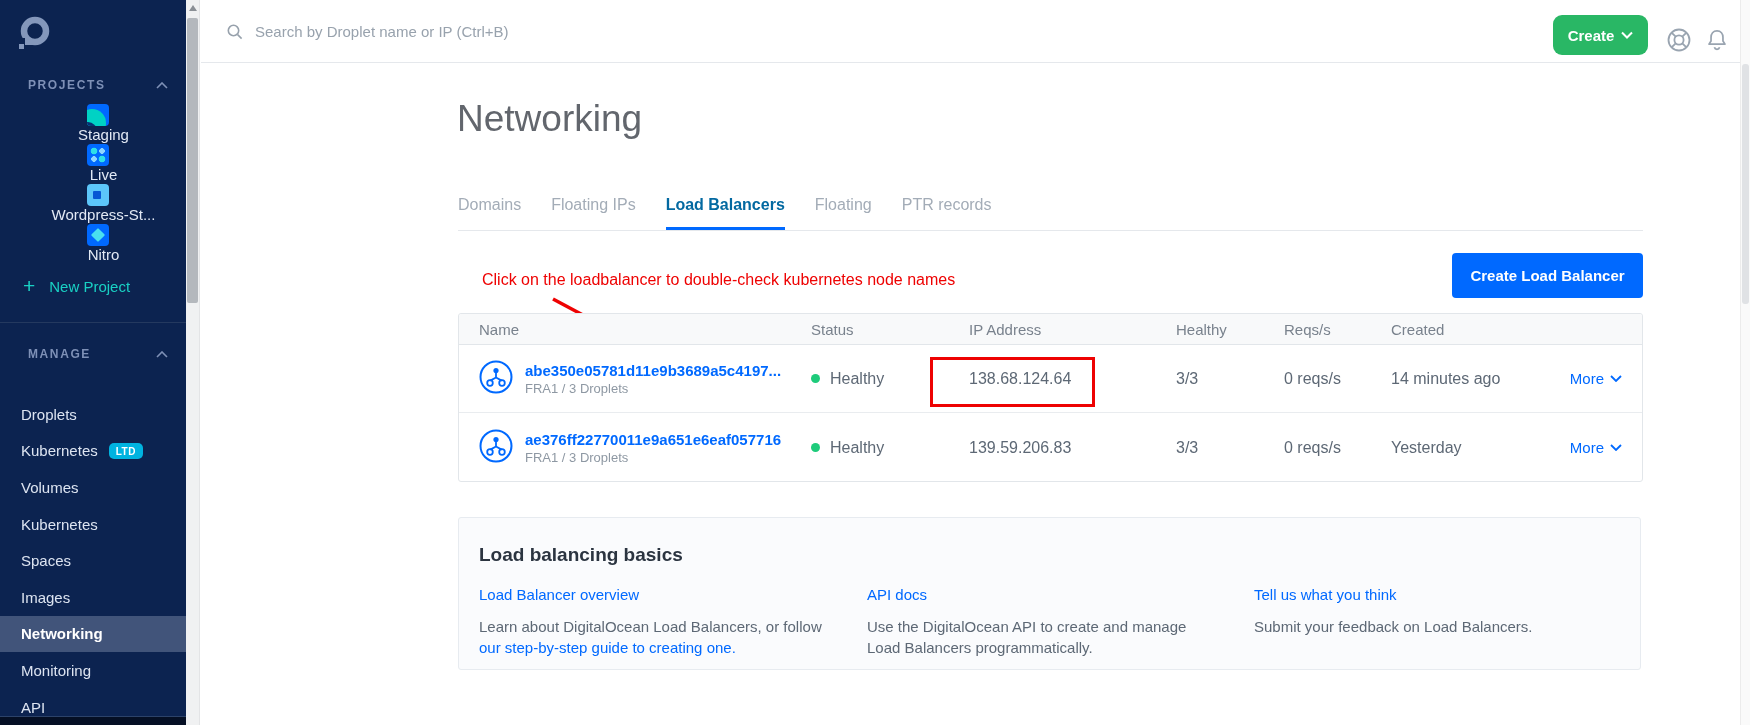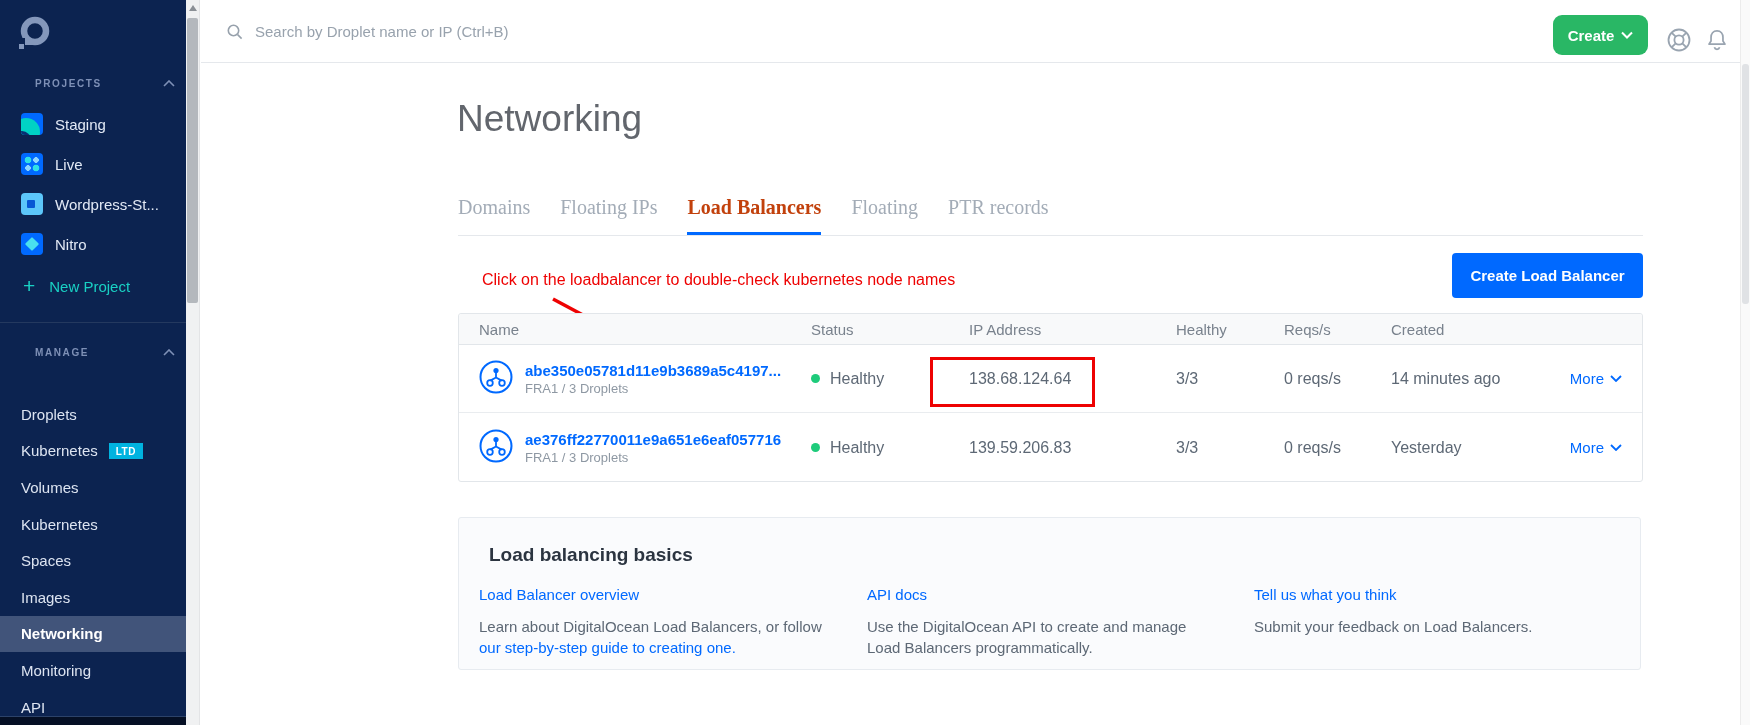--- a/index.html
+++ b/index.html
@@ -2,26 +2,26 @@
 <html><head>
 <meta charset="utf-8">
 <style>
   * { margin:0; padding:0; box-sizing:border-box; }
   html,body { width:1750px; height:725px; }
   body { position:relative; font-family:"Liberation Sans", sans-serif; background:#fff; overflow:hidden; }
 
   
   .sidebar { position:absolute; left:0; top:0; width:186px; height:725px; background:#0c2350; }
   .do-logo { position:absolute; left:18px; top:16px; }
-  .side-header { position:absolute; left:35px; display:flex; align-items:center; justify-content:space-between; width:140px;
-                 color:#7e90b6; font-size:10px; letter-spacing:1.6px; font-weight:bold;text-align:right; }
+  .side-header { position:absolute; left:28px; display:flex; align-items:center; justify-content:space-between; width:140px;
+                 color:#7e90b6; font-size:12px; letter-spacing:1.6px; font-weight:bold;text-align:right; }
   .side-header.projects { top:78px; }
   .side-header.manage { top:347px; }
   .proj-list { position:absolute; left:0; top:104px; width:186px; }
-  .proj-item { display:flex; align-items:center; height:40px; padding-left:21px; cursor:pointer; }
+  .proj-item { display:flex; align-items:center; height:40px; padding-left:21px; cursor:pointer;flex-direction:column; }
   .proj-item .pi { width:22px; height:22px; border-radius:4px; margin-right:12px; position:relative; overflow:hidden; flex:none; }
   .proj-item .plabel { color:#e2e9f5; font-size:15px; white-space:nowrap; }
   .pi-staging { background:#0069ff; }
   .pi-staging::before { content:""; position:absolute; left:-9px; bottom:-11px; width:28px; height:28px; border-radius:50%; background:#00d2c4; }
   .pi-staging::after { content:""; position:absolute; left:-8px; bottom:-14px; width:18px; height:18px; border-radius:50%; background:#083072; }
   .pi-live { background:#0069ff; }
   .pi-live::before { content:""; position:absolute; inset:0;
       background: radial-gradient(circle at 7px 7px, #2fe0e6 3.2px, transparent 3.6px),
                   radial-gradient(circle at 15px 7px, #8fd6ff 2.6px, transparent 3px),
                   radial-gradient(circle at 7px 15px, #8fd6ff 2.6px, transparent 3px),
@@ -30,21 +30,21 @@
   .pi-wordpress::before { content:""; position:absolute; left:6px; top:7px; width:8px; height:8px; background:#0757d4; border-radius:1px; }
   .pi-nitro { background:#0069ff; }
   .pi-nitro::before { content:""; position:absolute; left:6px; top:6px; width:10px; height:10px; background:#49e0ef; transform:rotate(45deg); border-radius:1px; }
   .new-project { position:absolute; left:21px; top:270px; display:flex; align-items:center; height:32px; color:#19d1c4; font-size:15px; cursor:pointer; }
   .new-project .plus { font-size:21px; font-weight:400; margin-right:14px; margin-left:2px; line-height:20px; }
   .side-divider { position:absolute; left:0; top:322px; width:186px; height:1px; background:#24395f; }
   .manage-list { position:absolute; left:0; top:396px; width:186px; }
   .manage-item { display:flex; align-items:center; height:36.6px; padding-left:21px; color:#dde4f1; font-size:15px; cursor:pointer; white-space:nowrap; }
   .manage-item.active { background:#41547a; color:#fff; font-weight:bold; }
   .ltd-badge { display:inline-block; margin-left:11px; background:#00b3e0; color:#fff; font-size:10px; font-weight:bold;
-               letter-spacing:.5px; padding:3px 7px 2px; border-radius:0; }
+               letter-spacing:.5px; padding:3px 7px 2px; border-radius:5px; }
   .side-bottom { position:absolute; left:0; top:716px; width:186px; height:9px; background:#050f24; border-top:1px solid #2c4269; }
 
   
   .side-scrollbar { position:absolute; left:186px; top:0; width:14px; height:725px; background:#f0f1f2; border-right:1px solid #e3e4e6; }
   .side-scrollbar .arrow-up { position:absolute; left:3px; top:5px; width:0; height:0;
         border-left:4px solid transparent; border-right:4px solid transparent; border-bottom:6px solid #8a8f95; }
   .side-scrollbar .thumb { position:absolute; left:1px; top:18px; width:11px; height:285px; background:#b4b8bd; border-radius:2px; }
 
   
   .topbar { position:absolute; left:201px; top:0; width:1549px; height:63px; background:#fff; border-bottom:1px solid #e5e8ec; }
@@ -58,22 +58,22 @@
   .bell-icon { position:absolute; left:1503px; top:27px; cursor:pointer; }
 
   
   .win-scrollbar { position:absolute; left:1740px; top:0; width:10px; height:725px; background:#fafafa; border-left:1px solid #ececec; }
   .win-scrollbar .thumb { position:absolute; left:1px; top:64px; width:7px; height:240px; background:#e0e2e5; border-radius:3px; }
 
   
   .page-title { position:absolute; left:457px; top:98px; font-size:37px; font-weight:400; color:#62666d; }
 
   .tabs { position:absolute; left:458px; top:196px; width:1185px; display:flex; gap:30px; border-bottom:1px solid #e5e8ec; }
-  .tab { font-size:20px; color:#a3acb7; padding-bottom:13px; cursor:pointer; border-bottom:3px solid transparent; white-space:nowrap;font-family:Liberation Serif, serif; }
-  .tab.active { color:#c2410c; font-weight:bold; border-bottom-color:#0069ff; }
+  .tab { font-size:16px; color:#a3acb7; padding-bottom:13px; cursor:pointer; border-bottom:3px solid transparent; white-space:nowrap; }
+  .tab.active { color:#0369a1; font-weight:bold; border-bottom-color:#0069ff; }
 
   .annotation-text { position:absolute; left:482px; top:271px; font-size:16px; color:#ee0202; }
   .annotation-arrow { position:absolute; left:543px; top:293px; }
   .create-lb-btn { position:absolute; left:1452px; top:253px; width:191px; height:45px; background:#0069ff; border:none; border-radius:4px;
                    color:#fff; font-size:15px; font-weight:bold; cursor:pointer; font-family:"Liberation Sans",sans-serif; }
 
   
   .card { position:absolute; left:458px; top:313px; width:1185px; height:169px; background:#fff; border:1px solid #e2e6ea; border-radius:3px; }
   .thead { display:grid; grid-template-columns:332px 158px 207px 108px 107px 1fr; align-items:center; height:31px; padding-left:20px;
            background:#f8f9fa; border-bottom:1px solid #e2e6ea; color:#79828d; font-size:15px; border-radius:3px 3px 0 0; }
@@ -86,21 +86,21 @@
   .lb-meta { color:#8e98a3; font-size:13px; }
   .cell-status { display:flex; align-items:center; gap:10px; }
   .dot { width:9px; height:9px; border-radius:50%; background:#1ecb7b; flex:none; }
   .cell-last { display:flex; align-items:center; justify-content:space-between; padding-right:20px; }
   .more-link { display:flex; align-items:center; gap:6px; color:#0069ff; font-size:15px; cursor:pointer; }
 
   .red-box { position:absolute; left:930px; top:357px; width:165px; height:50px; border:3px solid #ee0202; z-index:5; pointer-events:none; }
 
   
   .basics { position:absolute; left:458px; top:517px; width:1183px; height:153px; background:#fafbfd; border:1px solid #e7ebf0; border-radius:3px; }
-  .basics-title { position:absolute; left:30px; top:26px; font-size:19px; font-weight:bold; color:#2b3440; }
+  .basics-title { position:absolute; left:20px; top:26px; font-size:19px; font-weight:bold; color:#2b3440; }
   .basics-cols { position:absolute; left:0; top:68px; width:100%; }
   .bcol { position:absolute; top:0; }
   .bcol:nth-child(1) { left:20px; width:370px; }
   .bcol:nth-child(2) { left:408px; width:345px; }
   .bcol:nth-child(3) { left:795px; width:345px; }
   .bcol a, .blink { color:#0069ff; font-size:15px; text-decoration:none; cursor:pointer; }
   .bbody { margin-top:12px; font-size:15px; line-height:21px; color:#5d6875; }
   .bbody .blink { display:inline; }
 </style>
 </head>

